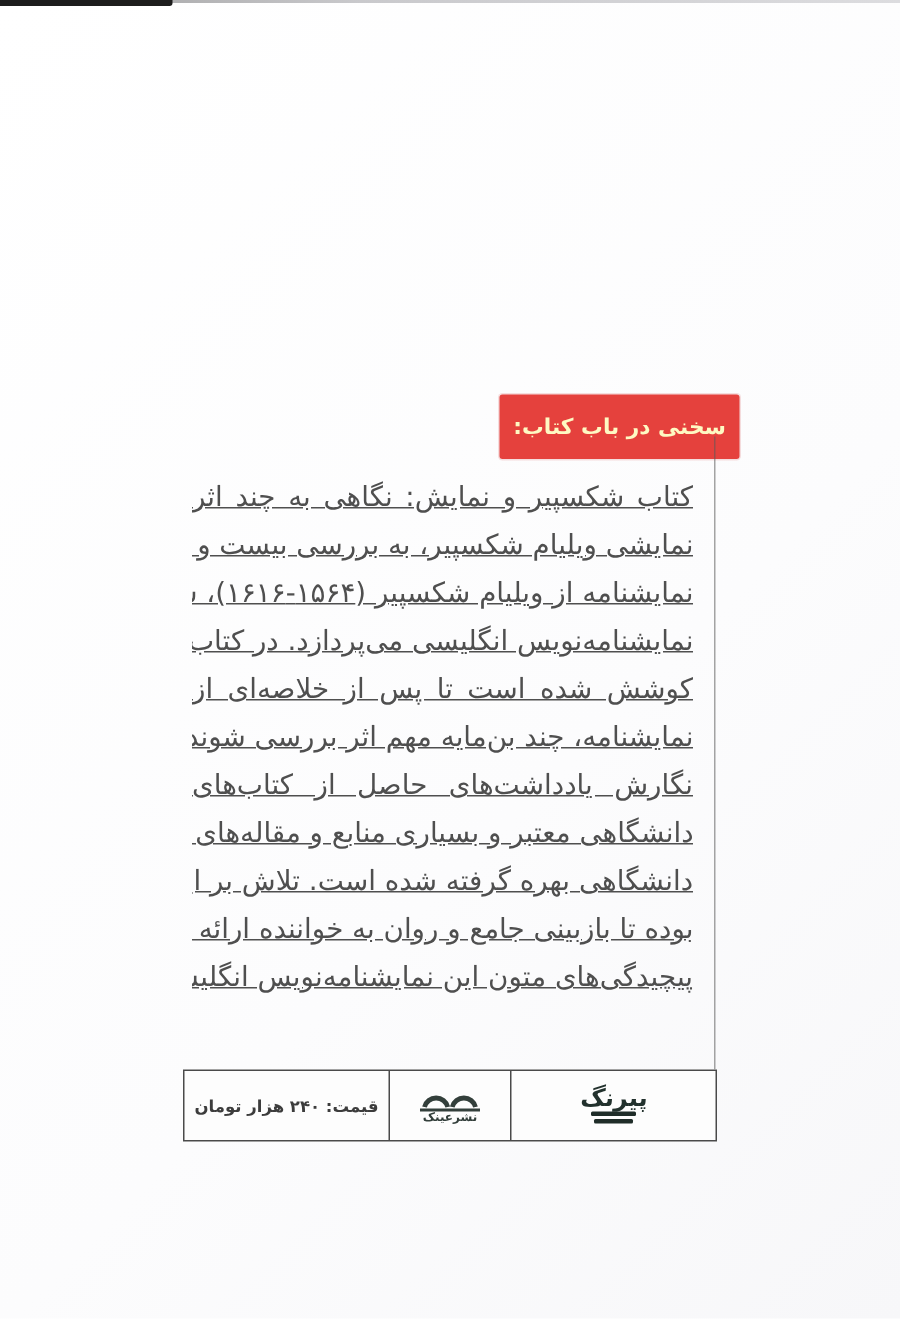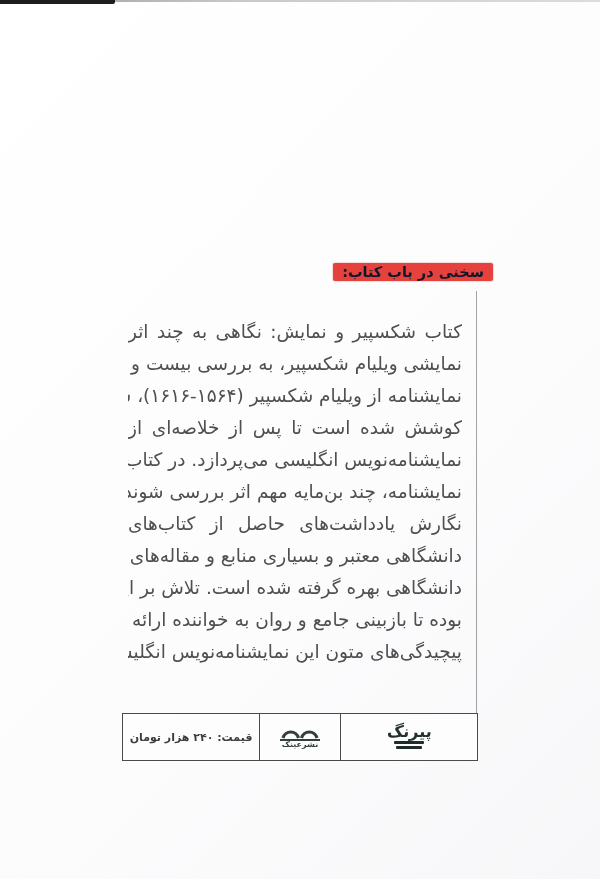--- a/index.html
+++ b/index.html
@@ -19,23 +19,23 @@
     position:absolute;top:0;left:0;width:100%;height:2px;
     background:linear-gradient(to right,#9a9a9a 0%,#c9c9cc 40%,#dcdcdf 100%);
   }
   .top-edge-dark{
     position:absolute;top:0;left:0;width:115px;height:4px;
     background:#1d1d1d;border-radius:0 0 2px 0;
   }
   
   .red-label{
     position:absolute;top:263px;right:107px;
-    height:18px;min-width:120px;
+    height:43px;min-width:120px;
     background:#e5413d;
-    color:#0f172a;
+    color:#fef9c3;
     border-radius:2px;
     display:flex;align-items:center;justify-content:center;
     padding:0 9px;
     font-size:14.5px;font-weight:bold;
     direction:rtl;
     box-shadow:0 0 0 1px rgba(200,40,40,.15);
   }
   
   .fold-line{
     position:absolute;top:291px;left:476px;width:1px;height:422px;
@@ -47,20 +47,21 @@
     direction:rtl;
     color:#4f4f4f;
     font-size:18.5px;
   }
   .pline{
     height:32px;line-height:32px;
     white-space:nowrap;
     text-align:justify;
     text-align-last:justify;
     overflow:hidden;
+    text-decoration:underline;
   }
   .pline.last{text-align-last:right;}
   
   .footer-box{
     position:absolute;top:713px;left:122px;width:356px;height:48px;
     border:1.5px solid #4a4a4a;
     box-sizing:border-box;
     display:flex;flex-direction:row;
     background:#fdfdfd;
   }
@@ -96,22 +97,22 @@
   <div class="red-label">
     <span>سخنی در باب کتاب:</span>
   </div>
 
   <div class="fold-line"></div>
 
   <div class="paragraph">
     <div class="pline">کتاب شکسپیر و نمایش: نگاهی به چند اثر</div>
     <div class="pline">نمایشی ویلیام شکسپیر، به بررسی بیست و چهار</div>
     <div class="pline">نمایشنامه از ویلیام شکسپیر (۱۵۶۴-۱۶۱۶)، شاعر و</div>
+    <div class="pline">نمایشنامه‌نویس انگلیسی می‌پردازد. در کتاب</div>
     <div class="pline">کوشش شده است تا پس از خلاصه‌ای از</div>
-    <div class="pline">نمایشنامه‌نویس انگلیسی می‌پردازد. در کتاب</div>
     <div class="pline">نمایشنامه، چند بن‌مایه مهم اثر بررسی شوند. برای</div>
     <div class="pline">نگارش یادداشت‌های حاصل از کتاب‌های</div>
     <div class="pline">دانشگاهی معتبر و بسیاری منابع و مقاله‌های دیگر</div>
     <div class="pline">دانشگاهی بهره گرفته شده است. تلاش بر این</div>
     <div class="pline">بوده تا بازبینی جامع و روان به خواننده ارائه شود تا</div>
     <div class="pline">پیچیدگی‌های متون این نمایشنامه‌نویس انگلیسی</div>
   </div>
 
   <div class="footer-box">
 

